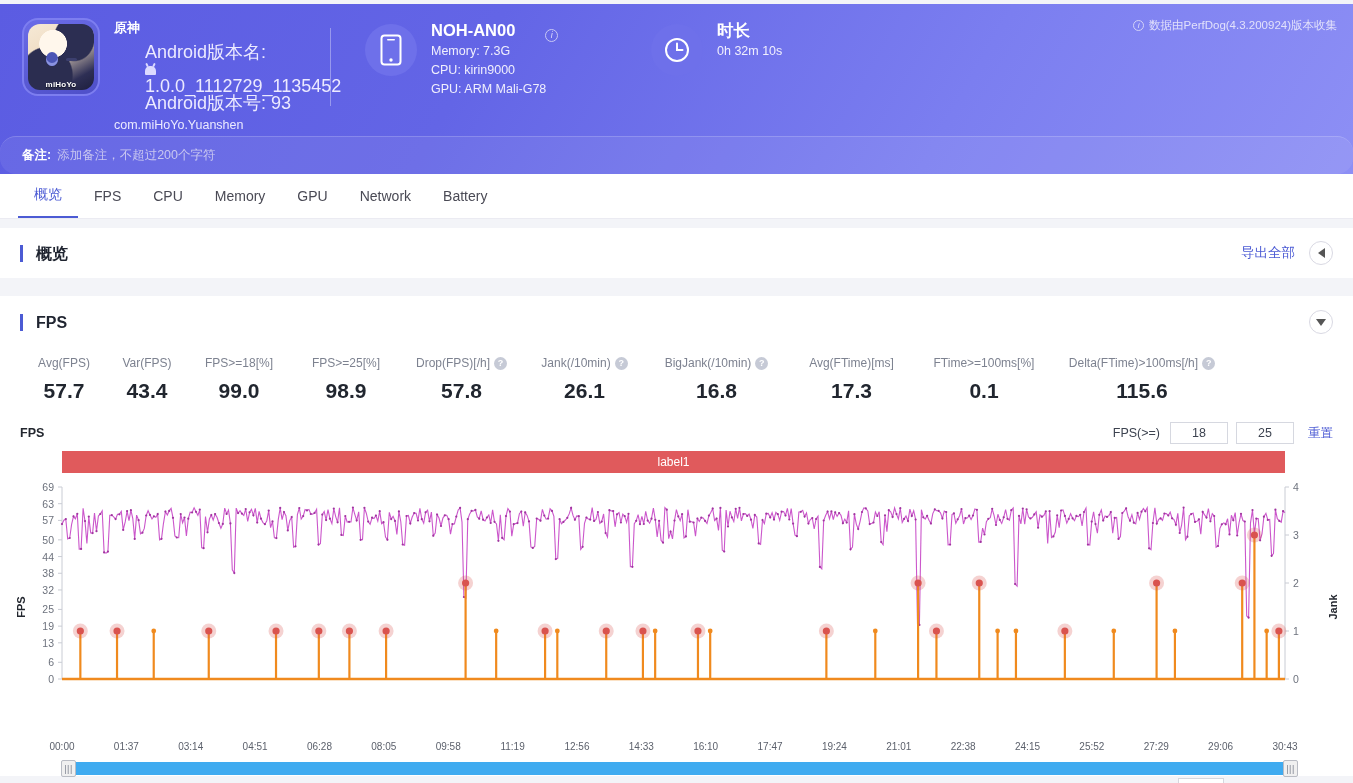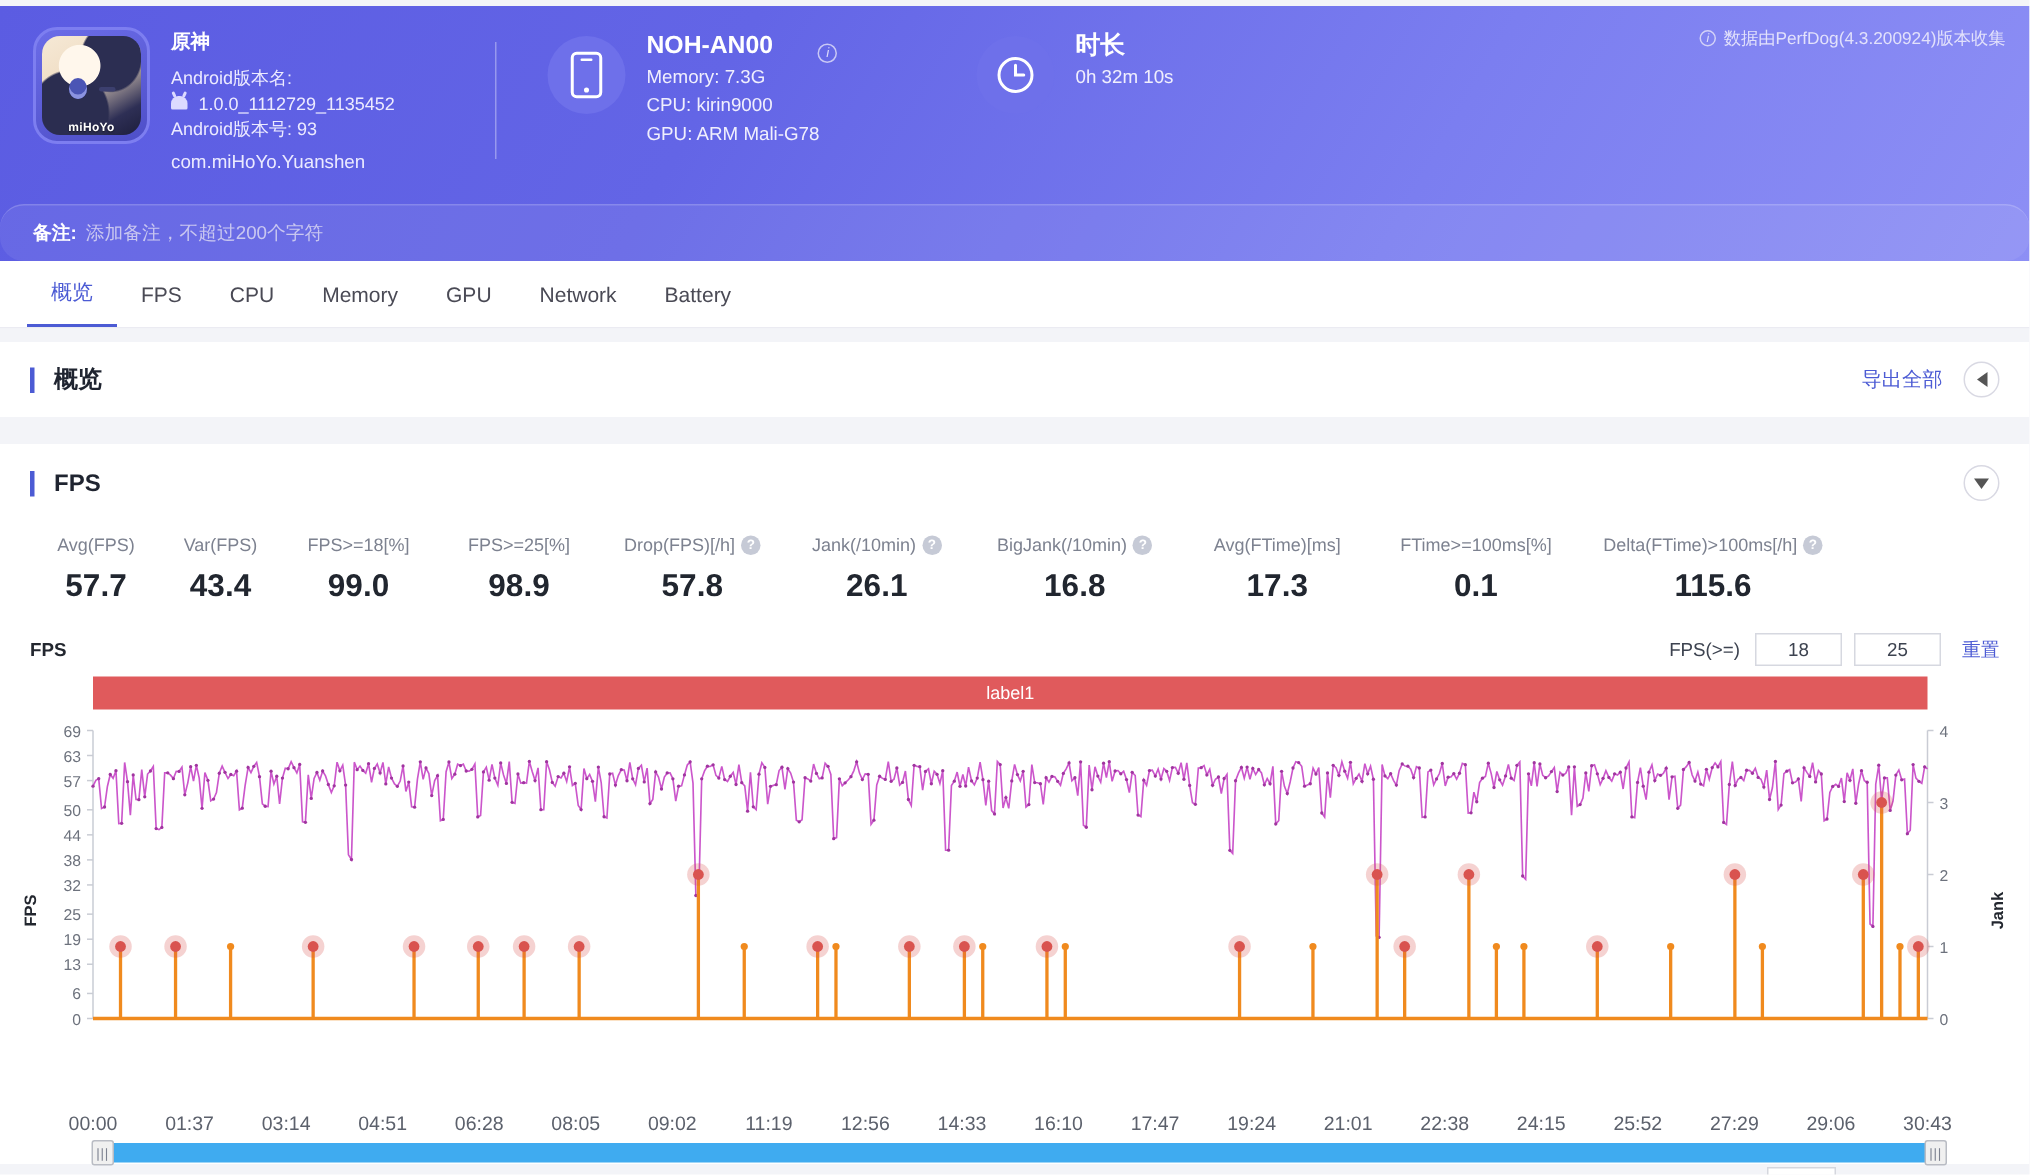--- a/index.html
+++ b/index.html
@@ -45,21 +45,21 @@
     position:absolute; width:11px; height:3px; border-radius:2px;
     background:#3c3f6e; top:38px; left:42px;
   }
   .app-icon .mihoyo {
     position:absolute; bottom:5px; left:0; right:0; text-align:center;
     font-size:8px; color:#fff; letter-spacing:.2px; font-weight:bold;
     text-shadow:0 1px 1px rgba(0,0,0,.6);
   }
   .app-text { padding-left:14px; color:#fff; }
   .app-name { font-size:13px; font-weight:bold; line-height:22px; margin-bottom:4px;font-family:Liberation Mono, monospace; }
-  .app-meta { font-size:12px; line-height:17px; color:#eceaff; }
+  .app-meta { font-size:18px; line-height:17px; color:#eceaff;margin-left:31px; }
   .droid {
     display:inline-block; width:11px; height:9px; margin-right:4px;
     border-radius:5px 5px 1px 1px; background:#dcdaff; position:relative; top:0;
   }
   .droid:before, .droid:after{
     content:''; position:absolute; width:2px; height:4px; background:#dcdaff;
     top:-3px; border-radius:1px;
   }
   .droid:before{ left:1px; transform:rotate(-25deg);}
   .droid:after{ right:1px; transform:rotate(25deg);}
@@ -167,21 +167,21 @@
   }
   .ylab {
     position:absolute; font-size:11px; font-weight:bold; color:#23272f;
     transform:rotate(-90deg); transform-origin:center;
   }
   .ylab.left { left:-10px; top:150px; }
   .ylab.right { right:-12px; top:150px; }
   svg.plot { position:absolute; left:0; top:28px; }
 
   .xticks { position:relative; height:18px; margin-left:0; }
-  .xtick { position:absolute; font-size:13px; color:#5c616c; transform:translateX(-50%); }
+  .xtick { position:absolute; font-size:10px; color:#5c616c; transform:translateX(-50%); }
 
   .slider {
     position:relative; height:13px; margin:3px 42px 0 48px;
     background:#3fabf0; border-radius:1px;
   }
   .sl-handle {
     position:absolute; top:-2px; width:15px; height:17px;
     background:#f0f0f0; border:1px solid #b9bcc4; border-radius:2px;
     display:flex; align-items:center; justify-content:center; cursor:ew-resize;
   }
@@ -851,21 +851,21 @@
       </svg>
   </div>
 
   <div class="xticks" id="xticks">
       <div class="xtick" style="left: 42px;">00:00</div>
       <div class="xtick" style="left: 106.368px;">01:37</div>
       <div class="xtick" style="left: 170.737px;">03:14</div>
       <div class="xtick" style="left: 235.105px;">04:51</div>
       <div class="xtick" style="left: 299.474px;">06:28</div>
       <div class="xtick" style="left: 363.842px;">08:05</div>
-      <div class="xtick" style="left: 428.211px;">09:02</div>
+      <div class="xtick" style="left: 428.211px;">09:58</div>
       <div class="xtick" style="left: 492.579px;">11:19</div>
       <div class="xtick" style="left: 556.947px;">12:56</div>
       <div class="xtick" style="left: 621.316px;">14:33</div>
       <div class="xtick" style="left: 685.684px;">16:10</div>
       <div class="xtick" style="left: 750.053px;">17:47</div>
       <div class="xtick" style="left: 814.421px;">19:24</div>
       <div class="xtick" style="left: 878.789px;">21:01</div>
       <div class="xtick" style="left: 943.158px;">22:38</div>
       <div class="xtick" style="left: 1007.53px;">24:15</div>
       <div class="xtick" style="left: 1071.89px;">25:52</div>

